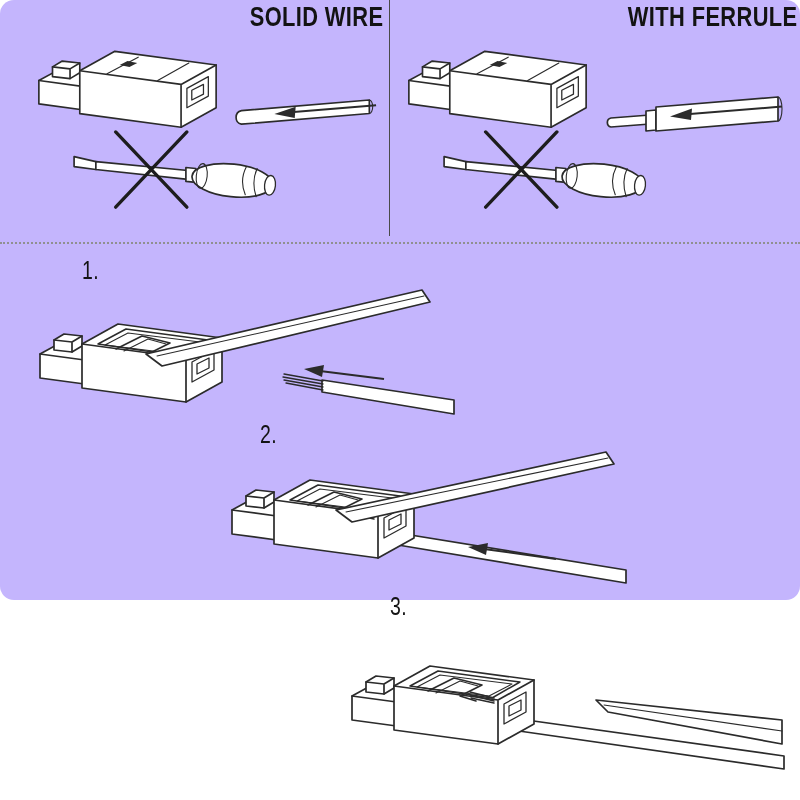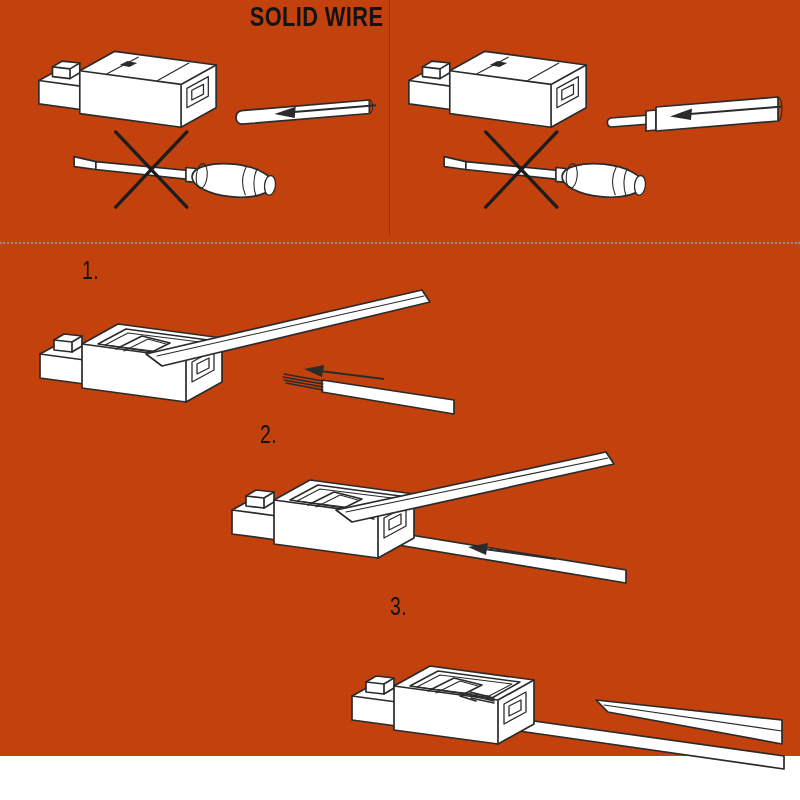--- a/index.html
+++ b/index.html
@@ -1,18 +1,18 @@
 <!DOCTYPE html>
 <html><head>
 <meta charset="utf-8">
 <style>
   * { margin:0; padding:0; box-sizing:border-box; }
   html,body { width:800px; height:800px; background:#fff; }
   body { font-family:"Liberation Sans", sans-serif; position:relative; overflow:hidden; color:#151515; }
-  .stage { position:absolute; left:0; top:0; width:800px; height:756px; background:#c2410c; }
+  .stage { position:absolute; left:0; top:0; width:800px; height:600px; background:#c4b5fd;border-radius:14px; }
   .label { position:absolute; white-space:nowrap; color:#131313; }
   .hdr { font-size:28px; font-weight:700; }
   .stepnum { font-size:25px; font-weight:400; }
   .inner { display:inline-block; transform:scaleX(0.78); letter-spacing:0.5px; }
   .inner.r { transform-origin:right center; }
   .inner.l { transform-origin:left center; }
   .vdiv { position:absolute; left:389px; top:0; height:236px; width:0; border-left:1.8px solid #4a4a4a; }
   .hdot { position:absolute; left:0; top:242px; width:800px; height:0; border-top:2px dotted #909090; }
   .illus { position:absolute; overflow:visible; }
 </style>
@@ -45,20 +45,23 @@
         <path stroke-width="1.1" d="M79 47 L102 35 L174 44 L151 56 Z"></path>
         <path stroke-width="1.6" d="M90 51 L116 38 L144 45 L122 56 L138 61"></path>
         <path stroke-width="1.1" d="M98 53 L122 41 L140 46"></path>
         <path stroke-width="1.3" d="M166 64 L188 52 L188 72 L166 84 Z M171 66 L183 60 L183 70 L171 76 Z"></path>
       </g>
     </defs>
   </svg>
 
   <div class="label hdr" style="right:417px; top:1px">
     <span class="inner r">SOLID WIRE</span>
+  </div>
+  <div class="label hdr" style="right:2px; top:1px">
+    <span class="inner r">WITH FERRULE</span>
   </div>
 
   <div class="vdiv"></div>
   <div class="hdot"></div>
 
   <svg class="illus" style="left:25px; top:26px" width="205" height="112" viewBox="0 0 210 115">
     <use href="#def-connector-closed"></use>
   </svg>
 
   <svg class="illus" style="left:224px; top:92px" width="155" height="44" viewBox="0 0 160 45">

